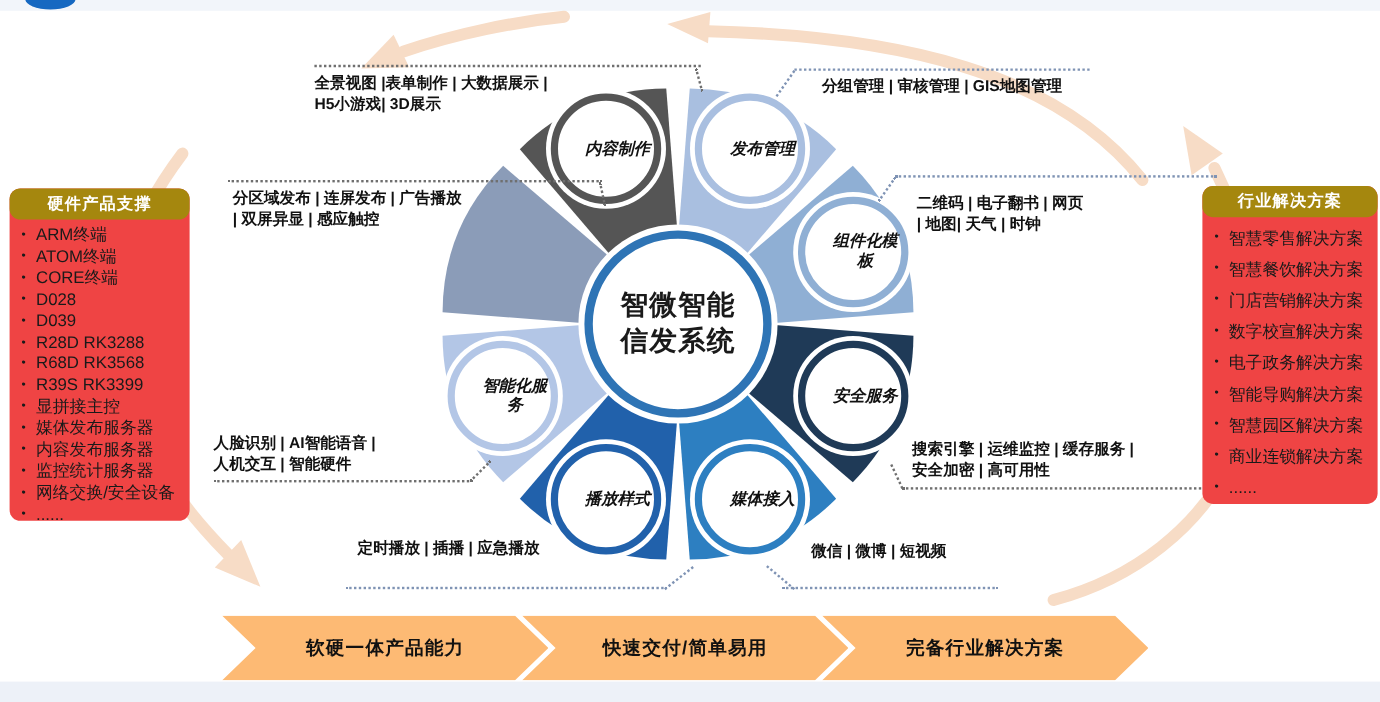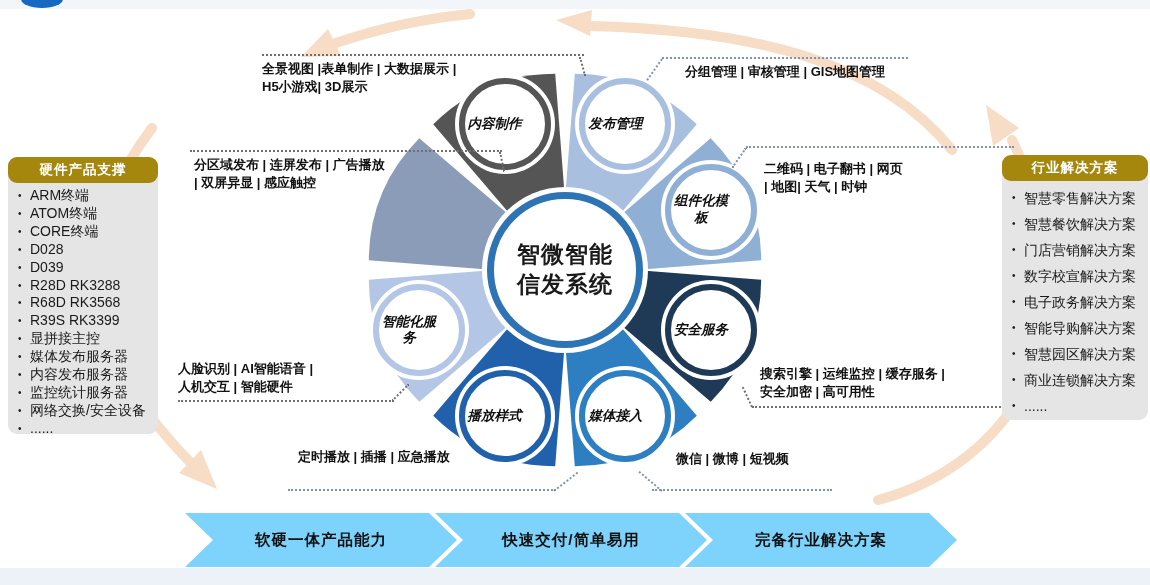--- a/index.html
+++ b/index.html
@@ -9,51 +9,51 @@
 
   
   #top-strip{left:0;top:0;width:1150px;height:9px;background:#f2f5fa;}
   #bottom-strip{left:0;top:568px;width:1150px;height:17px;background:#edf1f8;}
   #corner-pill{left:21px;top:-10px;width:42px;height:18px;border-radius:50%;background:#1668c1;}
 
   
   svg.layer{position:absolute;left:0;top:0;pointer-events:none;}
 
   
-  .panel{background:#e5e5e5;border-radius:9px;}
+  .panel{background:#ef4444;border-radius:9px;}
   #left-panel{left:8px;top:157px;width:150px;height:277px;}
   #right-panel{left:1002px;top:155px;width:146px;height:265px;}
   .panel-header{background:#a5870e;color:#fff;font-weight:bold;font-size:13.5px;text-align:center;
                 border-radius:9px;padding:4px 0;letter-spacing:1px;}
   .panel ul{list-style:none;margin:4px 0 0 0;padding:0 6px 0 10px;}
   .panel li{font-weight:normal;font-size:14px;white-space:nowrap;position:relative;padding-left:12px;}
   .panel li::before{content:"•";position:absolute;left:0;top:0;font-size:10px;}
   #left-panel li{line-height:17.9px;}
   #right-panel li{line-height:26px;}
 
   
   .petal-circle{position:absolute;width:92px;height:92px;border-radius:50%;background:#fff;
-                border:6px solid #999;box-sizing:border-box;display:flex;align-items:center;justify-content:flex-start;
+                border:6px solid #999;box-sizing:border-box;display:flex;align-items:center;justify-content:flex-end;
                 box-shadow:0 0 0 4px #fff;}
   .petal-label{display:block;width:60px;text-align:center;font-weight:bold;font-style:italic;
                font-size:13.5px;line-height:1.25;color:#111;}
   #center-circle{left:487px;top:192px;width:156px;height:156px;border-radius:50%;background:#fff;
                  border:7px solid #2e74b5;box-sizing:border-box;display:flex;align-items:center;justify-content:center;
                  box-shadow:0 0 0 5px #fff;}
   #center-title{text-align:right;font-weight:bold;font-size:23px;line-height:1.3;color:#1a1a1a;letter-spacing:1px;}
 
   
   .note{font-weight:bold;font-size:13px;line-height:1.4;color:#111;white-space:nowrap;}
   .dotted{height:0;border-top:2px dotted #6f6f6f;}
   .dotted.blue{border-top-color:#7f93b4;}
   .hook{height:0;border-top:2px dotted #6f6f6f;transform-origin:left center;}
   .hook.blue{border-top-color:#7f93b4;}
 
   
-  .chevron{position:absolute;top:513px;height:54px;background:#7dd3fc;display:flex;align-items:center;justify-content:center;
+  .chevron{position:absolute;top:513px;height:54px;background:#fdba74;display:flex;align-items:center;justify-content:center;
            clip-path:polygon(0% 0%,calc(100% - 28px) 0%,100% 50%,calc(100% - 28px) 100%,0% 100%,28px 50%);
            font-weight:bold;font-size:15.5px;color:#111;letter-spacing:1px;}
 </style>
 </head>
 <body>
 
 <div id="canvas">
 
   <div class="abs" id="top-strip"></div>
   <div class="abs" id="bottom-strip"></div>

